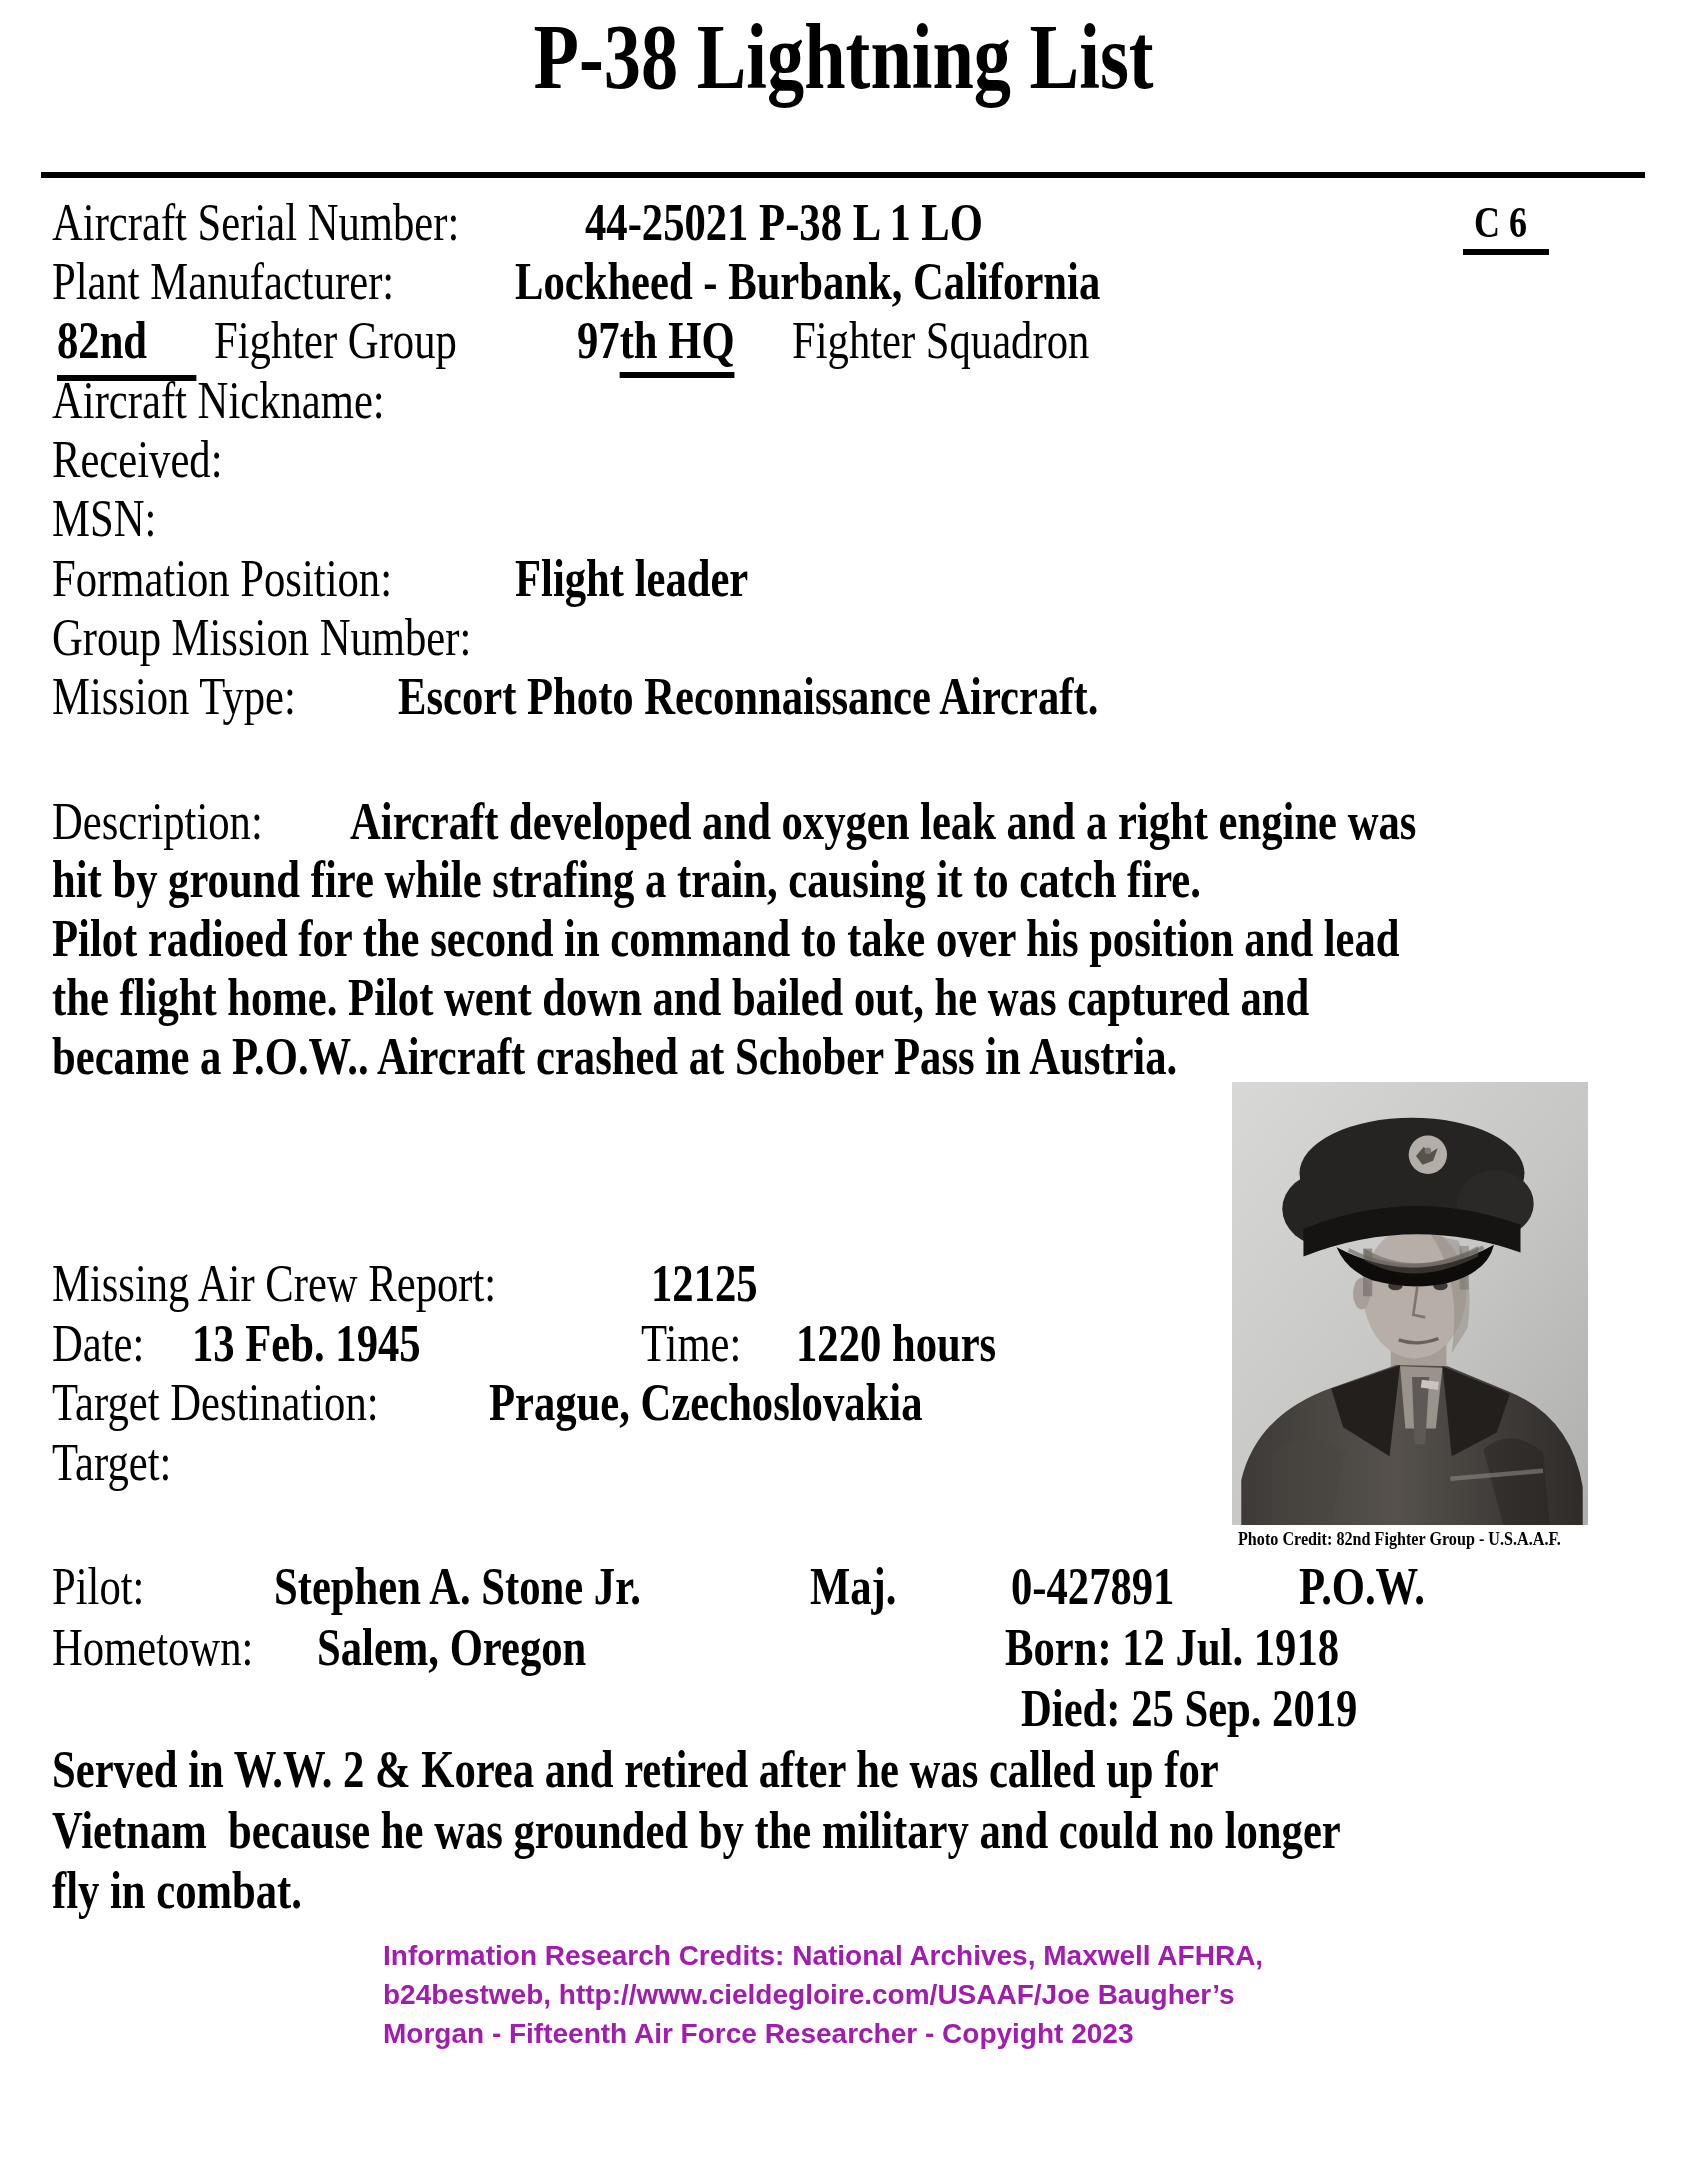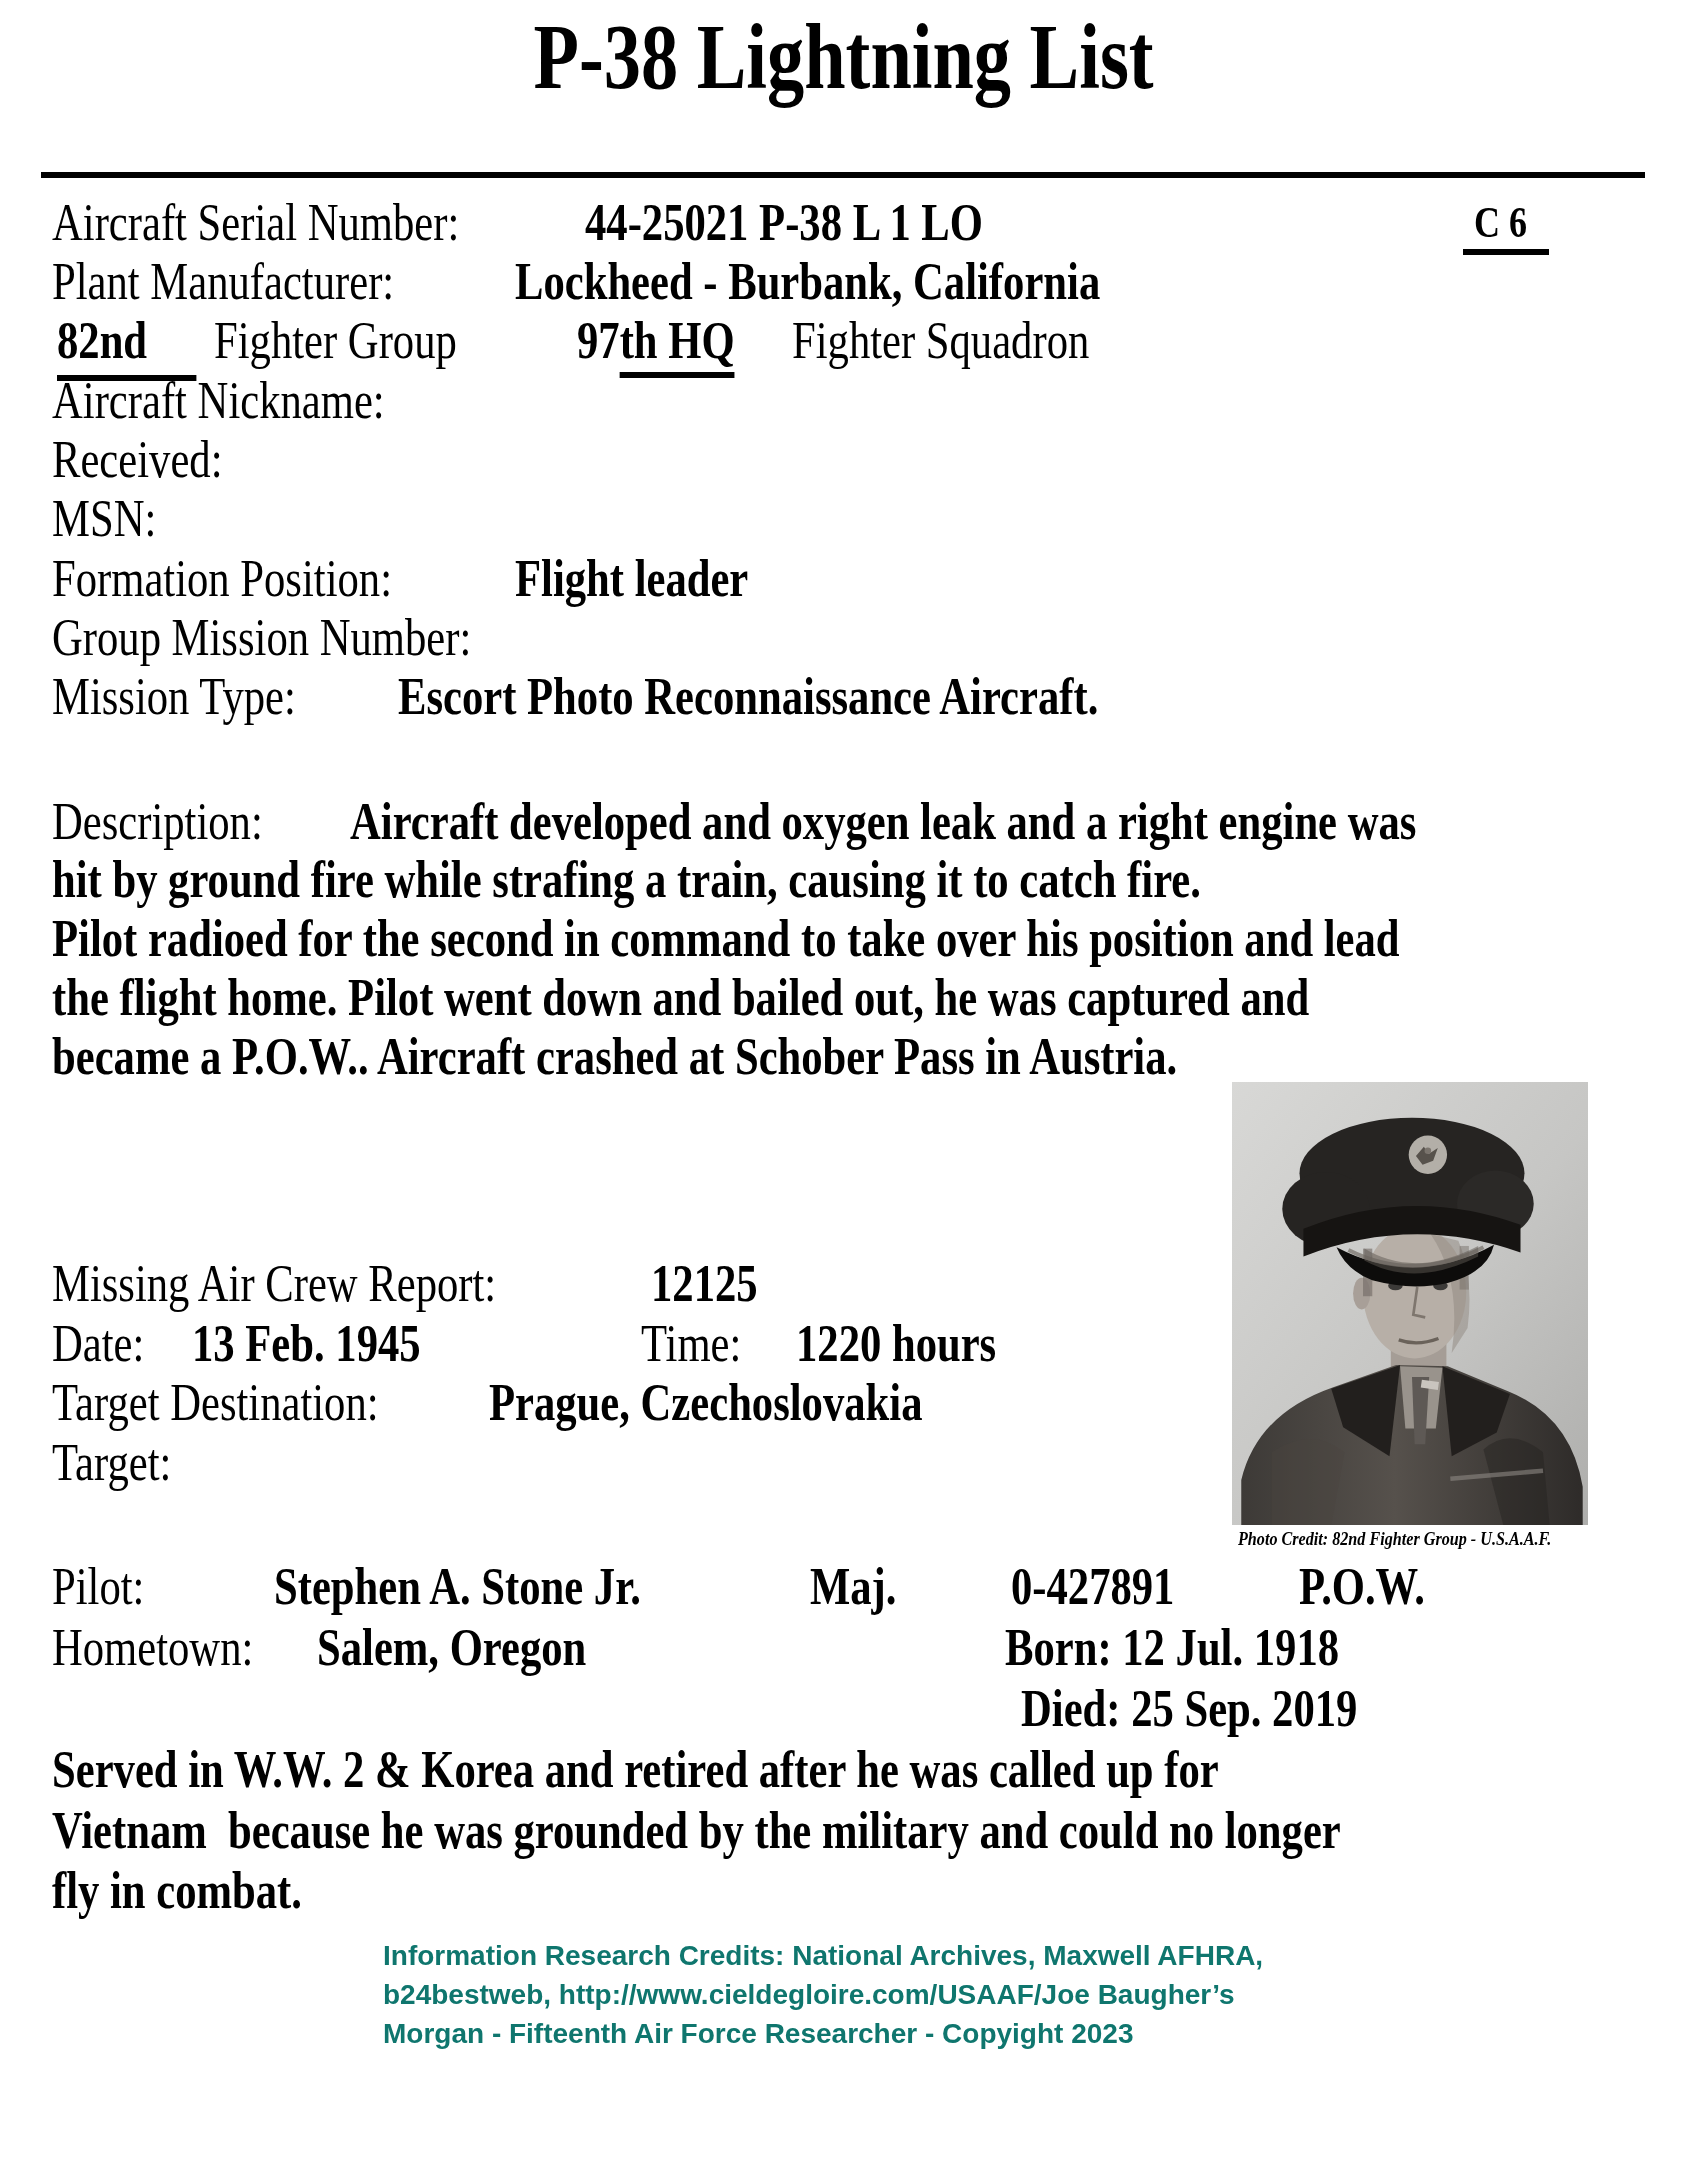--- a/index.html
+++ b/index.html
@@ -16,24 +16,24 @@
   .rule{position:absolute;left:41px;top:172px;width:1604px;height:6px;background:#000;}
   .code{position:absolute;left:1463px;top:192px;height:57px;border-bottom:6.6px solid #000;
     padding:0 10.6px;font-size:44px;line-height:62px;font-weight:700;white-space:nowrap;}
   .line{position:absolute;left:52px;height:64px;font-size:52px;line-height:62px;white-space:nowrap;}
   .abs{position:absolute;top:0;}
   .cond{display:inline-block;transform:scaleX(0.82);transform-origin:0 50%;white-space:nowrap;}
   .b{font-weight:700;}
   .ru{border-bottom:6px solid #000;padding-right:60px;padding-bottom:2.6px;}
   .ru2{border-bottom:6px solid #000;padding-bottom:2.6px;}
   .photo{position:absolute;left:1232px;top:1082px;width:356px;height:443px;}
-  .caption{position:absolute;left:1238px;top:1528px;font-size:19px;font-weight:700;line-height:22.5px;white-space:nowrap;font-style:italic;}
+  .caption{position:absolute;left:1238px;top:1528px;font-size:19px;font-weight:700;line-height:22.5px;white-space:nowrap;}
   .caption .cx{display:inline-block;transform:scaleX(0.85);transform-origin:0 50%;white-space:nowrap;}
   .credits{position:absolute;left:383px;top:1936px;font-family:"Liberation Sans",sans-serif;
-    font-weight:700;font-size:28px;line-height:39px;color:#0f766e;white-space:nowrap;}
+    font-weight:700;font-size:28px;line-height:39px;color:#a21caf;white-space:nowrap;}
 </style>
 </head>
 <body>
 
 <div class="page">
 
   <div class="title">
     <span class="sx">P-38 Lightning List</span>
   </div>
   <div class="rule"></div>

